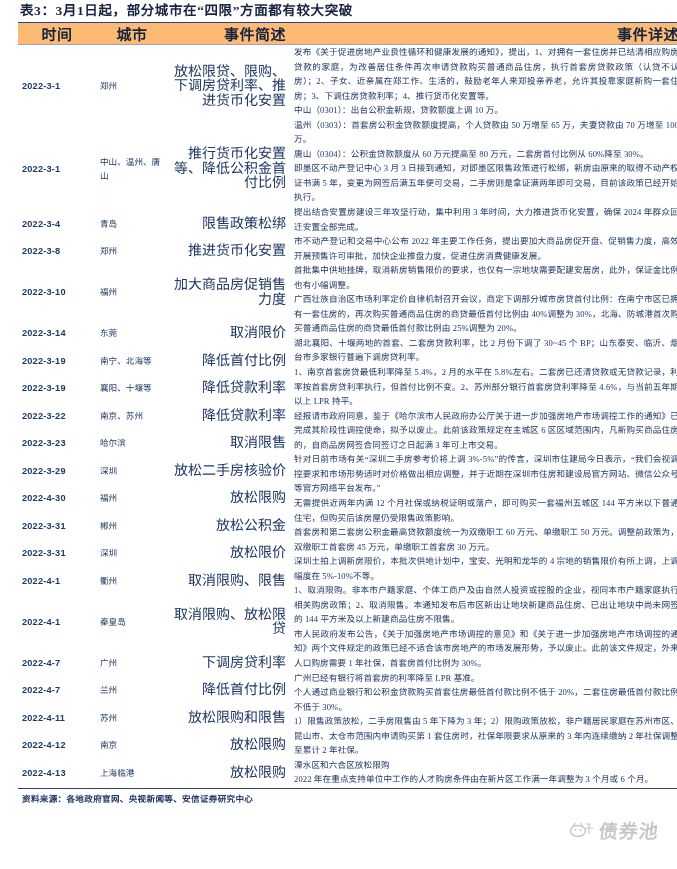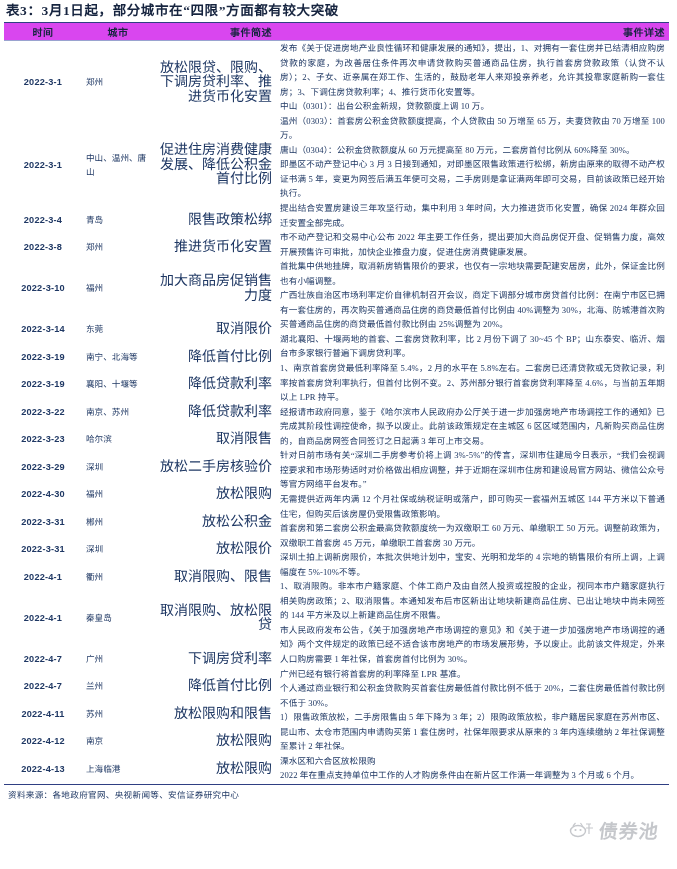--- a/index.html
+++ b/index.html
@@ -15,21 +15,21 @@
     color: #1f3864;
     position: relative;
     overflow: hidden;
   }
 
   .page {
     position: relative;
     width: 677px;
     height: 869px;
     box-sizing: border-box;
-    padding: 0 4px;
+    padding: 0 18px;
   }
 
   
   .table-title {
     font-family: "Liberation Serif", "DejaVu Serif", serif;
     font-weight: bold;
     font-size: 13.5px;
     line-height: 19px;
     color: #16243f;
     letter-spacing: 0.6px;
@@ -39,25 +39,25 @@
 
   
   table.policy-table {
     border-collapse: collapse;
     width: 665px;
     table-layout: fixed;
     font-size: 8.4px;
   }
 
   table.policy-table thead th {
-    background: #d946ef;
+    background: #fdba74;
     border-top: 1.6px solid #2f3f83;
     border-bottom: 1.2px solid #9aa3cf;
     font-weight: bold;
-    font-size: 10px;
+    font-size: 15px;
     color: #16243f;
     height: 17px;
     padding: 0 4px;
     vertical-align: middle;
     letter-spacing: 0.5px;
   }
   th.col-time    { width: 78px;  text-align: center; }
   th.col-city    { width: 72px;  text-align: center; }
   th.col-brief   { width: 122px; text-align: right; padding-right: 8px;}
   th.col-detail  { width: 393px; text-align: right; padding-left: 8px;}
@@ -66,21 +66,20 @@
     vertical-align: middle;
     padding: 0 4px;
     line-height: 14.5px;
   }
 
   td.cell-time {
     font-family: "Liberation Sans", "DejaVu Sans", sans-serif;
     font-weight: bold;
     font-size: 9.2px;
     color: #1f3864;
-    text-align: center;
     letter-spacing: 0.2px;
     white-space: nowrap;
   }
   td.cell-city {
     text-align: left;
     font-size: 8.6px;
     color: #1f3864;
     line-height: 13px;
   }
   td.cell-brief {
@@ -107,21 +106,21 @@
   }
 
   
   .bottom-rule {
     border-top: 1.4px solid #2f3f83;
     width: 665px;
     margin-top: 1px;
   }
   .source-line {
     font-size: 8.6px;
-    font-weight: normal;
+    font-weight: bold;
     color: #1f3864;
     padding: 3px 0 0 4px;
     letter-spacing: 0.3px;
   }
 
   
   .watermark {
     position: absolute;
     right: 18px;
     bottom: 26px;
@@ -194,21 +193,21 @@
             <p>广州已经有银行将首套房的利率降至 LPR 基准。</p>
             <p>个人通过商业银行和公积金贷款购买首套住房最低首付款比例不低于 20%，二套住房最低首付款比例不低于 30%。</p>
             <p>1）限售政策放松，二手房限售由 5 年下降为 3 年；2）限购政策放松，非户籍居民家庭在苏州市区、昆山市、太仓市范围内申请购买第 1 套住房时，社保年限要求从原来的 3 年内连续缴纳 2 年社保调整至累计 2 年社保。</p>
             <p>溧水区和六合区放松限购</p>
             <p>2022 年在重点支持单位中工作的人才购房条件由在新片区工作满一年调整为 3 个月或 6 个月。</p>
           </td>
         </tr>
         <tr>
           <td class="cell-time">2022-3-1</td>
           <td class="cell-city">中山、温州、唐山</td>
-          <td class="cell-brief">促进住房消费健康发展、降低公积金首付比例</td>
+          <td class="cell-brief">推行货币化安置等、降低公积金首付比例</td>
         </tr>
         <tr>
           <td class="cell-time">2022-3-4</td>
           <td class="cell-city">青岛</td>
           <td class="cell-brief">限售政策松绑</td>
         </tr>
         <tr>
           <td class="cell-time">2022-3-8</td>
           <td class="cell-city">郑州</td>
           <td class="cell-brief">推进货币化安置</td>

